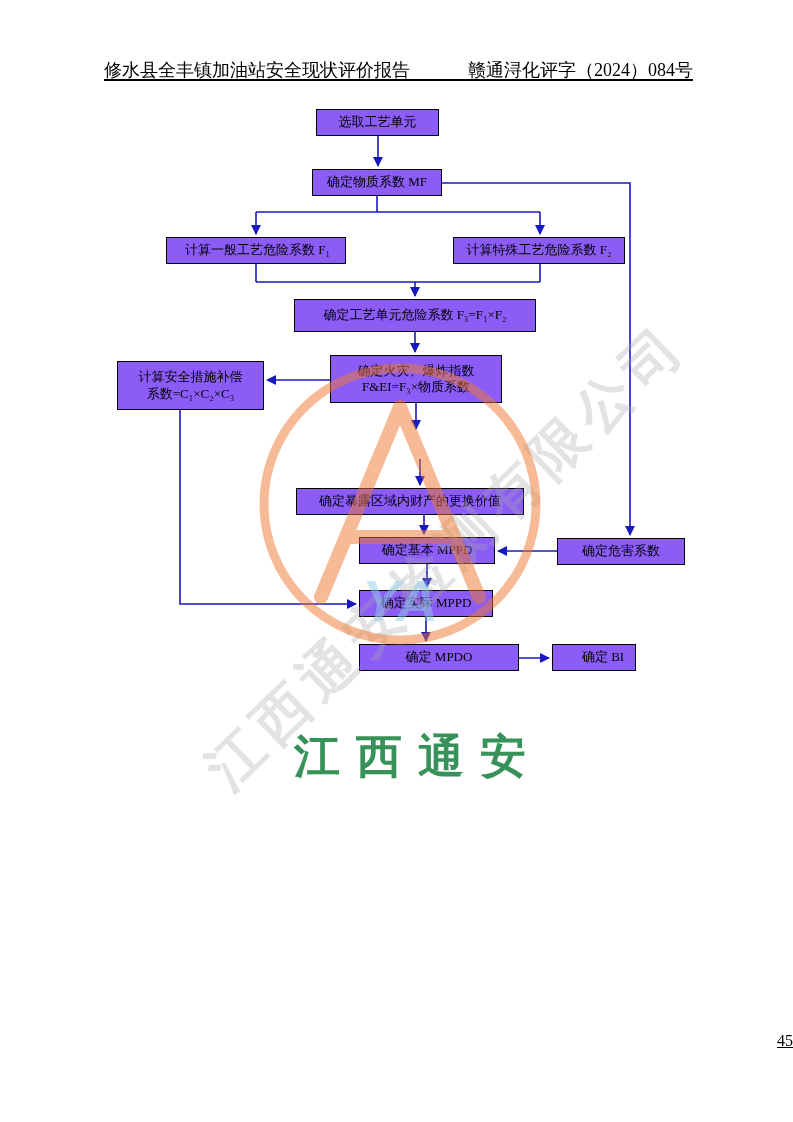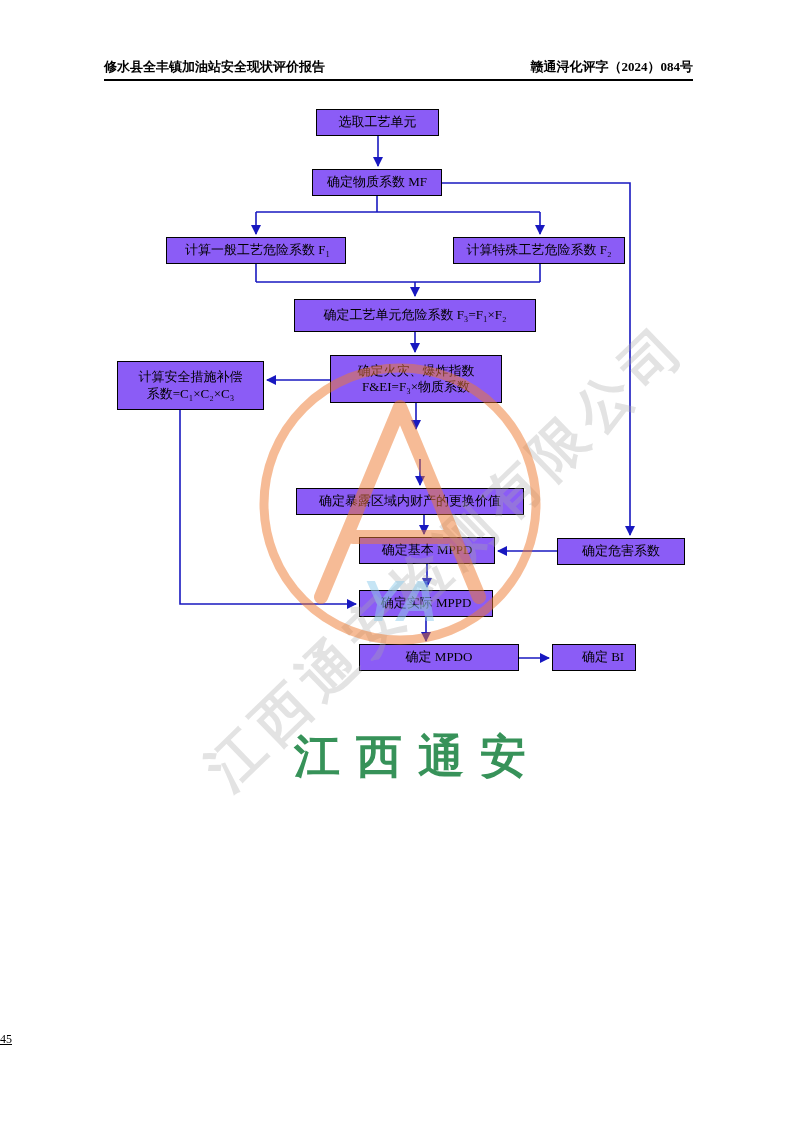--- a/index.html
+++ b/index.html
@@ -5,21 +5,21 @@
   html,body { margin:0; padding:0; background:#888; }
   .page {
     position:relative; width:793px; height:1122px; margin:0 auto;
     background:#fff; color:#000; overflow:hidden;
     font-family:"Liberation Serif","DejaVu Serif",serif;
   }
   
   .doc-header {
     position:absolute; left:104px; right:100px; top:58px;
     display:flex; justify-content:space-between; align-items:baseline;
-    font-size:13px; font-weight:bold; z-index:2;
+    font-size:18px; font-weight:normal; z-index:2;
   }
   .header-rule {
     position:absolute; left:104px; right:100px; top:79px;
     border-top:2px solid #000; z-index:2;
   }
   
   .node {
     position:absolute; box-sizing:border-box;
     border:1px solid #000; background:#8b5cf6;
     display:flex; align-items:center; justify-content:center;
@@ -45,21 +45,21 @@
     z-index:3; opacity:.5; pointer-events:none;
   }
   .wm-brand {
     position:absolute; left:294px; top:726px; z-index:3;
     font-size:46px; font-weight:bold; letter-spacing:16px;
     color:#15803d; opacity:.85; white-space:nowrap; pointer-events:none;
   }
   
   .page-number {
     position:absolute; left:0; top:1032px; width:100%;
-    text-align:left; font-size:12px; z-index:2;text-decoration:underline;
+    text-align:right; font-size:16px; z-index:2;text-decoration:underline;
   }
 </style>
 </head>
 <body>
 
 <div class="page">
 
   <header class="doc-header">
     <span>修水县全丰镇加油站安全现状评价报告</span>
     <span>赣通浔化评字（2024）084号</span>

